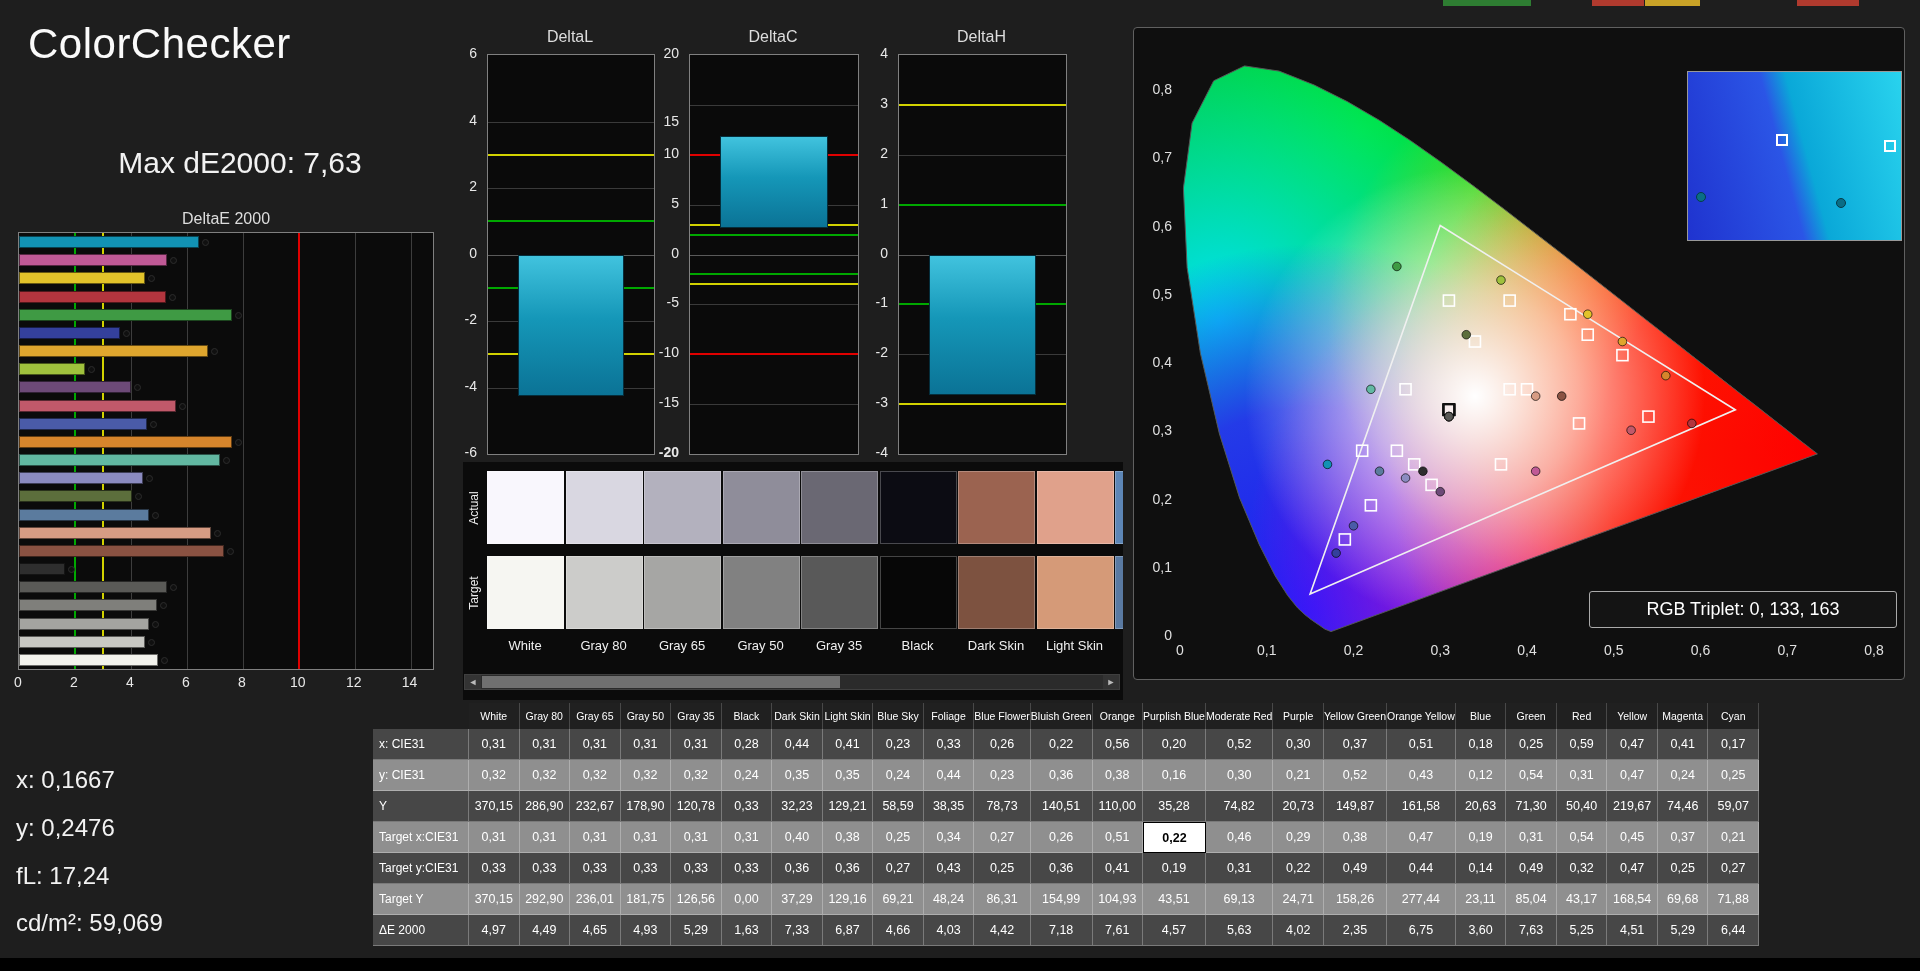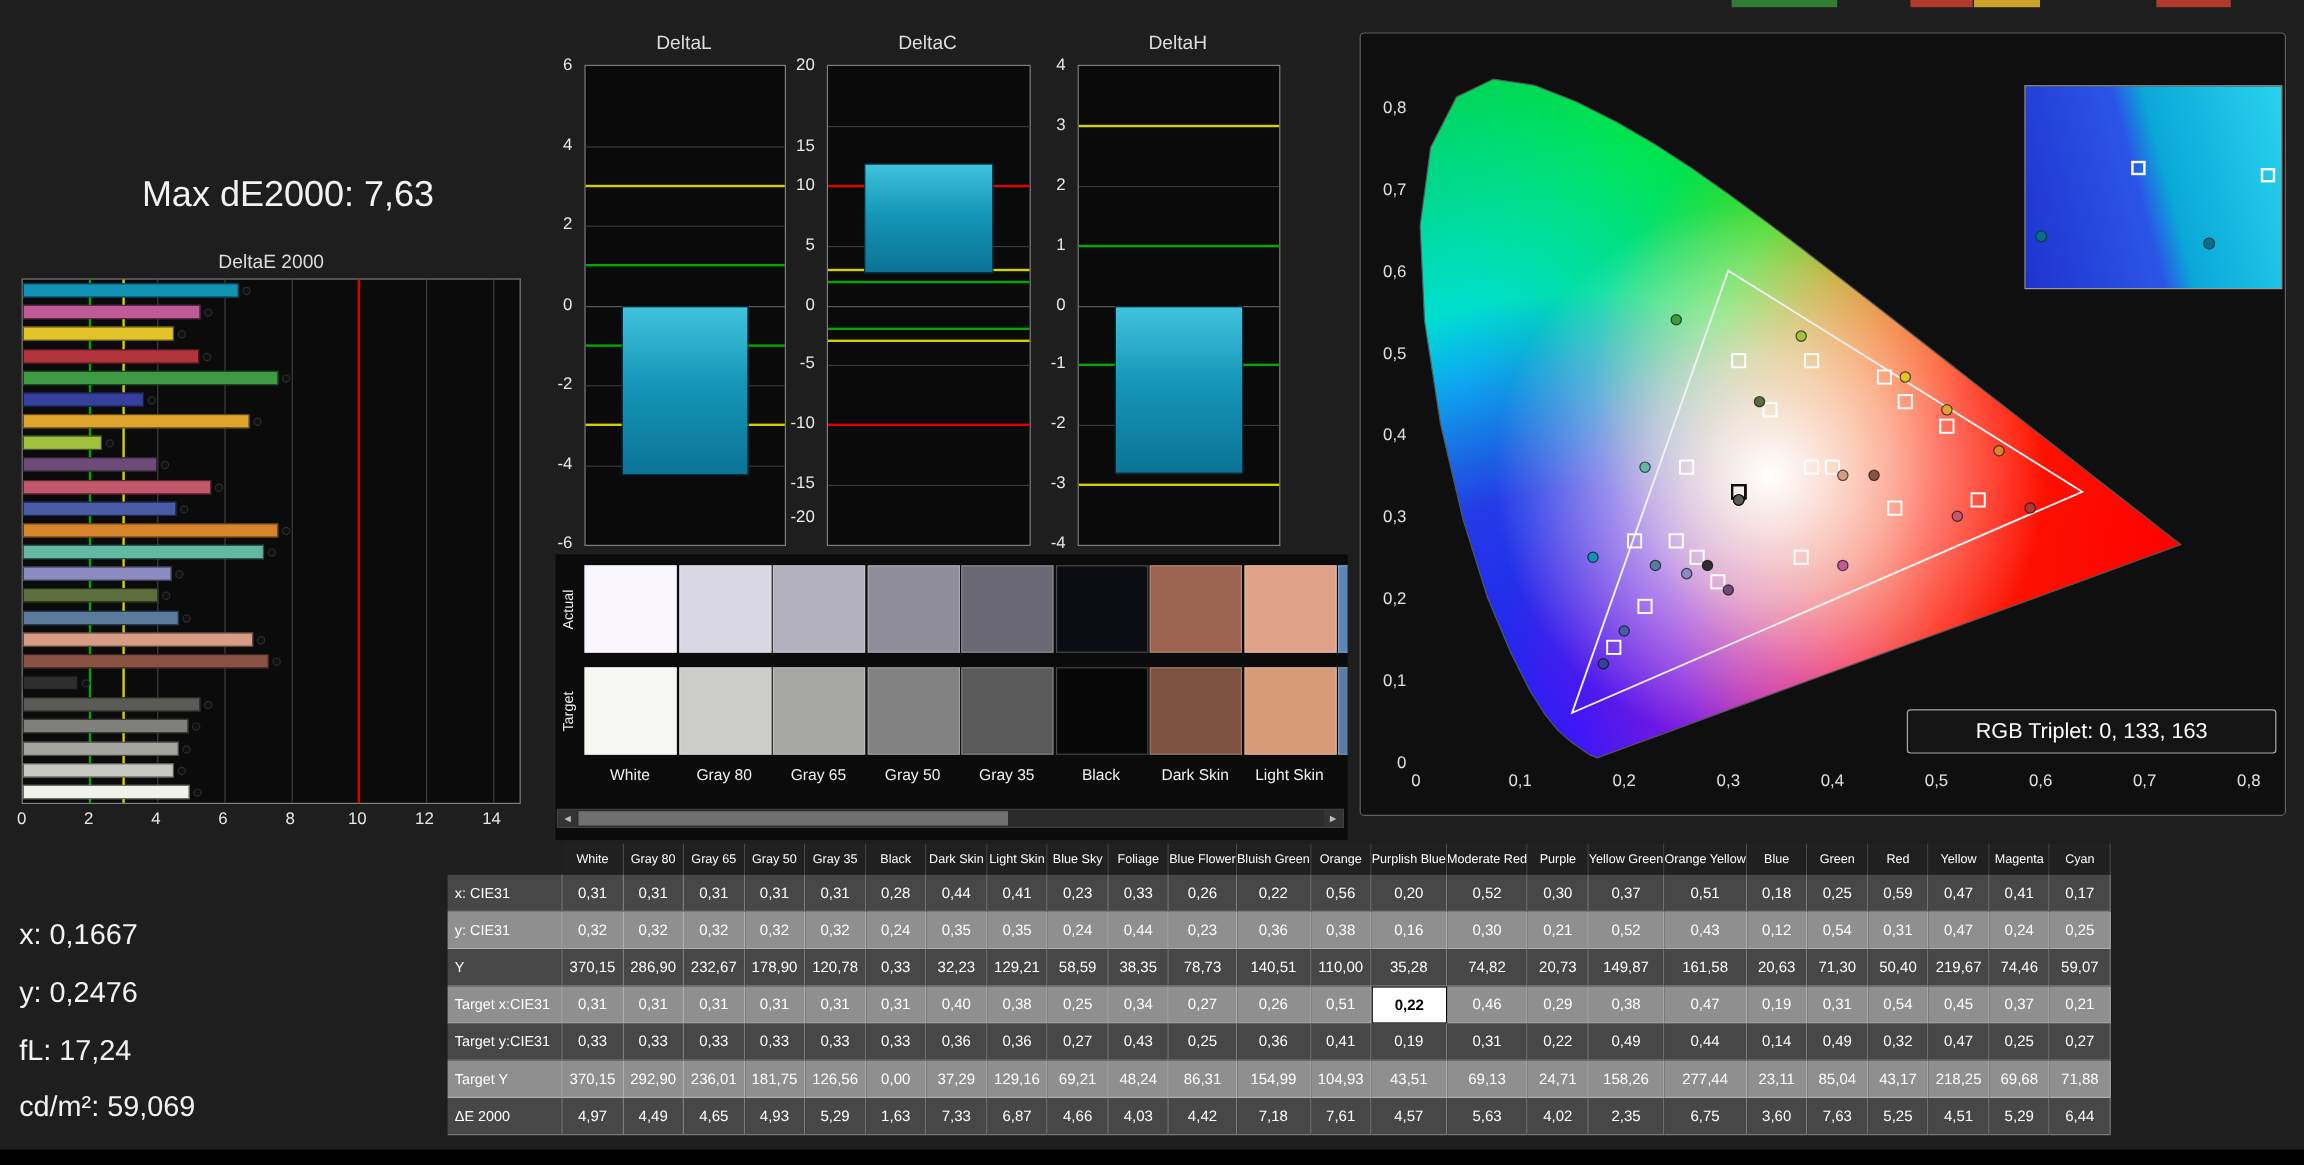--- a/index.html
+++ b/index.html
@@ -62,20 +62,21 @@
   .hl{background:#fff !important;color:#000 !important;border:1px solid #000 !important;font-weight:bold;}
   
   .sliver{position:absolute;top:0;height:6px;}
   #bottom-bar{position:absolute;left:0;top:958px;width:1920px;height:13px;background:#000;}
 </style>
 </head>
 <body>
 
 <div id="app">
 
+  <div id="cc-title">ColorChecker</div>
   <div class="hdr-line" style="top:146px;">Max dE2000: 7,63</div>
 
   <div id="de-chart">
     <div id="de-title">DeltaE 2000</div>
     <div id="de-plot">
         <div class="grid-v" style="left: 55.9459px;"></div>
         <div class="grid-v" style="left: 111.892px;"></div>
         <div class="grid-v" style="left: 167.838px;"></div>
         <div class="grid-v" style="left: 223.784px;"></div>
         <div class="grid-v" style="left: 279.73px;"></div>
@@ -173,21 +174,21 @@
     <div class="vtitle" style="width:168px;">DeltaC</div>
     <div class="vlabels">
         <div class="vlab" style="top: 0px;">20</div>
         <div class="vlab" style="top: 68px;">15</div>
         <div class="vlab" style="top: 99.75px;">10</div>
         <div class="vlab" style="top: 149.625px;">5</div>
         <div class="vlab" style="top: 199.5px;">0</div>
         <div class="vlab" style="top: 249.375px;">-5</div>
         <div class="vlab" style="top: 299.25px;">-10</div>
         <div class="vlab" style="top: 349.125px;">-15</div>
-        <div class="vlab" style="top: 377px;">-20</div>
+        <div class="vlab" style="top: 399px; font-weight: bold;">-20</div>
       </div>
     <div class="vplot" style="width:168px;">
         <div class="grid-h" style="top: 49.875px; background: rgb(58, 58, 58);"></div>
         <div class="grid-h" style="top: 99.75px; background: rgb(58, 58, 58);"></div>
         <div class="grid-h" style="top: 149.625px; background: rgb(58, 58, 58);"></div>
         <div class="grid-h" style="top: 199.5px; background: rgb(90, 90, 90);"></div>
         <div class="grid-h" style="top: 249.375px; background: rgb(58, 58, 58);"></div>
         <div class="grid-h" style="top: 299.25px; background: rgb(58, 58, 58);"></div>
         <div class="grid-h" style="top: 349.125px; background: rgb(58, 58, 58);"></div>
         <div class="thr-h" style="top: 98.75px; background: rgb(224, 0, 0);"></div>
@@ -575,21 +576,21 @@
       <div class="td rowL">154,99</div>
       <div class="td rowL">104,93</div>
       <div class="td rowL">43,51</div>
       <div class="td rowL">69,13</div>
       <div class="td rowL">24,71</div>
       <div class="td rowL">158,26</div>
       <div class="td rowL">277,44</div>
       <div class="td rowL">23,11</div>
       <div class="td rowL">85,04</div>
       <div class="td rowL">43,17</div>
-      <div class="td rowL">218,25</div>
+      <div class="td rowL">168,54</div>
       <div class="td rowL">69,68</div>
       <div class="td rowL">71,88</div>
       <div class="td rl rowD">ΔE 2000</div>
       <div class="td rowD">4,97</div>
       <div class="td rowD">4,49</div>
       <div class="td rowD">4,65</div>
       <div class="td rowD">4,93</div>
       <div class="td rowD">5,29</div>
       <div class="td rowD">1,63</div>
       <div class="td rowD">7,33</div>

